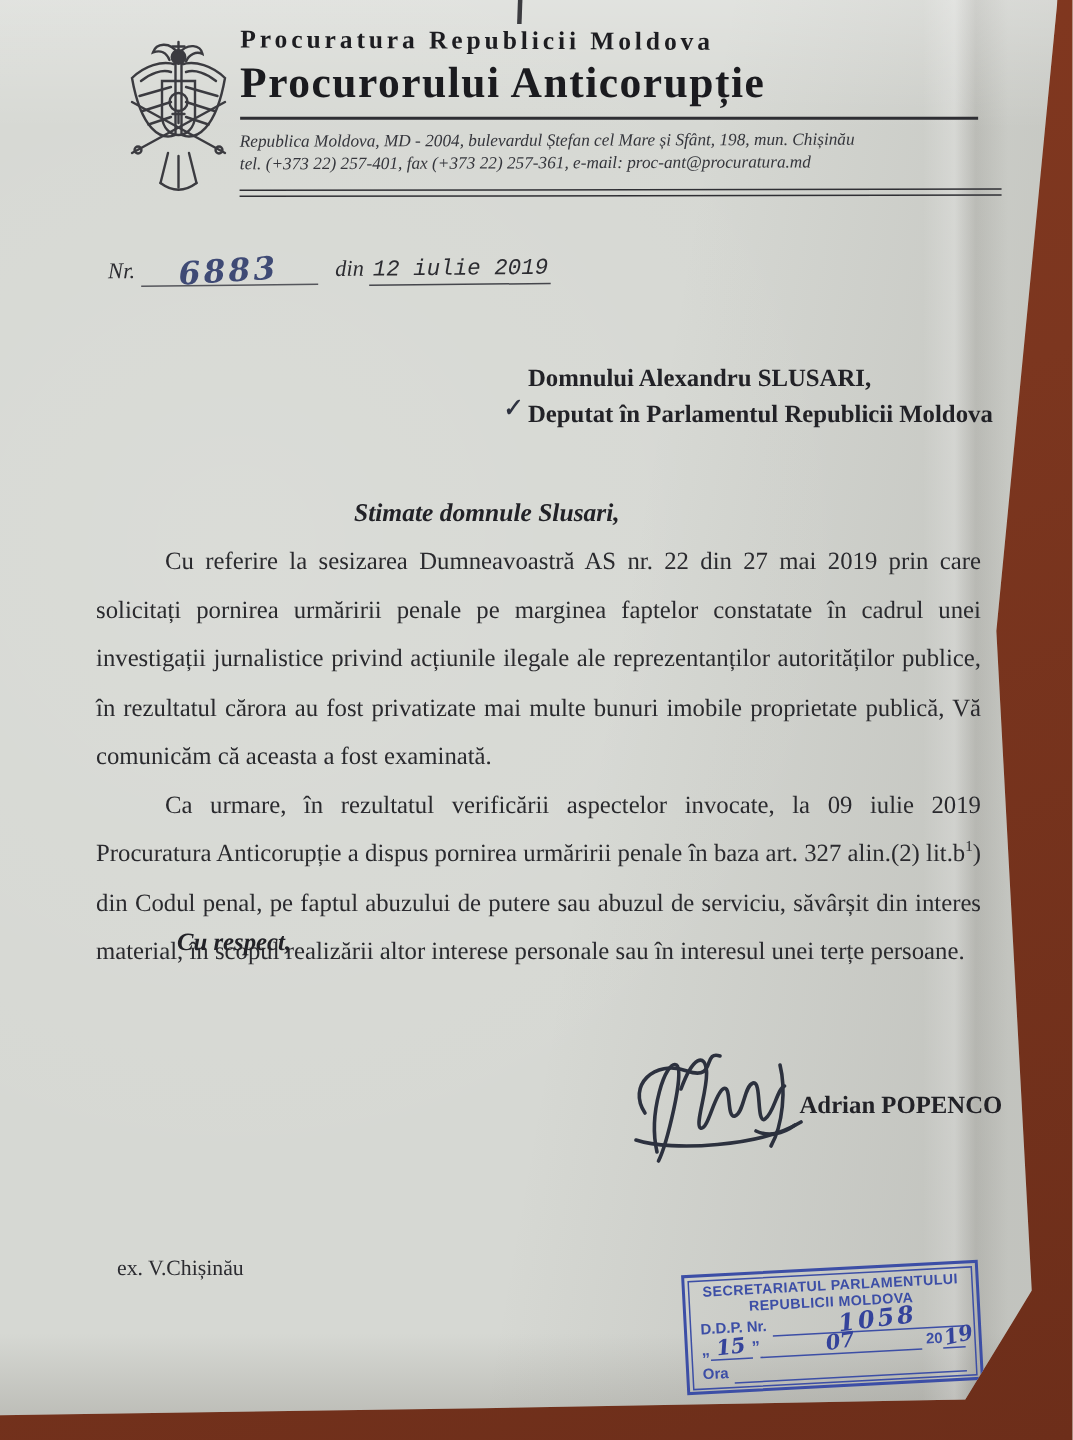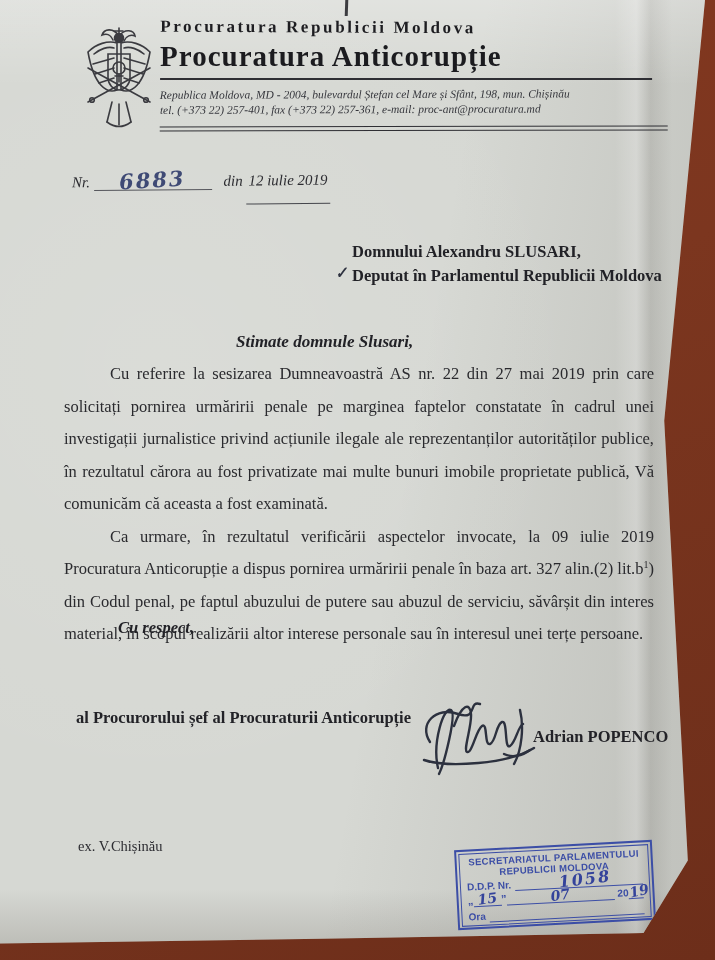--- a/index.html
+++ b/index.html
@@ -31,21 +31,21 @@
     width:492px;border-bottom:2.2px solid #2e2e33;padding:2px 0 5px 0;transform:rotate(-0.3deg);
   }
   .address{margin-top:7px;font-style:italic;font-size:11.5px;line-height:15px;color:#35363c;transform:rotate(-0.5deg);}
   .double-rule{margin-top:9px;width:508px;height:3px;border-top:1.6px solid #2f2f34;border-bottom:1.6px solid #2f2f34;transform:rotate(-0.4deg);}
   .fold-mark{left:345px;top:0;width:2.5px;height:16px;background:#3c3c40;transform:rotate(2deg);}
   
   .ref-line{left:72px;top:164px;font-style:italic;font-size:15px;color:#2c2c31;transform:rotate(-0.6deg);}
   .hw{font-family:"DejaVu Serif",serif;font-style:italic;font-weight:600;color:#3f4a75;}
   .nr-slot{display:inline-block;width:118px;border-bottom:1.5px solid #55565c;text-align:center;vertical-align:bottom;}
   .nr-slot .hw{font-size:21px;display:inline-block;transform:rotate(-3deg);position:relative;top:3px;letter-spacing:2px;}
-  .date-part{border-bottom:1.4px solid #45464c;padding:0 2px 15px 2px;}
+  .date-part{border-bottom:1.4px solid #45464c;padding:0 2px 1px 2px;font-family:Liberation Mono, monospace;}
   .ref-din{margin-left:8px;}
   
   .recipient{left:352px;top:240px;font-weight:bold;font-size:16.5px;line-height:23.5px;color:#222227;}
   .check-mark{position:absolute;left:-17px;top:22px;font-size:15px;color:#2e3240;font-style:italic;transform:rotate(-8deg);}
   
   .salutation{left:236px;top:332px;font-weight:bold;font-style:italic;font-size:17px;color:#222227;text-align:center;}
   .body-text{left:64px;top:358px;width:590px;font-size:16.5px;line-height:32.5px;text-align:justify;color:#2a2a2e;}
   .body-text p{margin:0;text-indent:46px;}
   .body-text sup{font-size:10px;line-height:0;}
   .closing{left:118px;top:618px;font-weight:bold;font-style:italic;font-size:16.5px;color:#222227;}
@@ -101,21 +101,21 @@
         <path d="M14 80 L76 46 M14 46 L76 80"></path>
         <circle cx="18" cy="78" r="2.3"></circle>
           <circle cx="72" cy="78" r="2.3"></circle>
         <path d="M38 80 L33 100 M45 82 L45 103 M52 80 L57 100"></path>
         <path d="M33 100 C41 106 49 106 57 100"></path>
       </g>
     </svg>
 
     <div class="abs header-block">
       <div class="org-parent">Procuratura Republicii Moldova</div>
-      <div class="org-title">Procuratura Anticorupție</div>
+      <div class="org-title">Procurorului Anticorupție</div>
       <div class="address">
         <div>Republica Moldova, MD - 2004, bulevardul Ștefan cel Mare și Sfânt, 198,  mun. Chișinău</div>
         <div>tel. (+373 22) 257-401, fax (+373 22) 257-361, e-mail: proc-ant@procuratura.md</div>
       </div>
       <div class="double-rule"></div>
     </div>
 
     <div class="abs ref-line">
       <span>Nr.</span>
       <span class="nr-slot"><span class="hw">6883</span></span>
@@ -132,21 +132,20 @@
     <div class="abs salutation">Stimate domnule Slusari,</div>
 
     <div class="abs body-text">
       <p>Cu referire la sesizarea Dumneavoastră AS nr. 22 din 27 mai 2019 prin care solicitați pornirea urmăririi penale pe marginea faptelor constatate în cadrul unei investigații jurnalistice privind acțiunile ilegale ale reprezentanților autorităților publice, în rezultatul cărora au fost privatizate mai multe bunuri imobile proprietate publică, Vă comunicăm că aceasta a fost examinată.</p>
       <p><span>Ca urmare, în rezultatul verificării aspectelor invocate, la 09 iulie 2019 Procuratura Anticorupție a dispus pornirea urmăririi penale în baza art. 327 alin.(2) lit.b</span><sup>1</sup><span>) din Codul penal, pe faptul abuzului de putere sau abuzul de serviciu, săvârșit din interes material, în scopul realizării altor interese personale sau în interesul unei terțe persoane.</span></p>
     </div>
 
     <div class="abs closing">Cu respect,</div>
 
     <div class="abs sig-title">
-      <div>al Procurorului șef al Procuraturii Anticorupție</div>
     </div>
 
     <svg class="abs sig-scribble" viewBox="0 0 140 102">
       <g stroke="#1f2433" fill="none" stroke-width="2.4" stroke-linecap="round" opacity="0.92">
         <path d="M16 80 C40 88 100 84 126 68"></path>
         <path d="M30 88 C24 62 36 26 43 30 C49 34 36 84 31 94"></path>
         <path d="M22 62 C10 44 28 26 50 34 C70 41 60 20 72 24"></path>
         <path d="M46 46 C54 24 62 22 63 34 C64 46 55 70 59 72 C64 74 68 50 74 46 C80 42 76 66 82 64 C88 62 88 44 94 42 C100 40 96 70 102 66 C108 62 110 46 115 44"></path>
         <path d="M112 30 C116 46 114 70 106 84"></path>
         <path d="M96 74 C104 78 114 76 122 70"></path>

